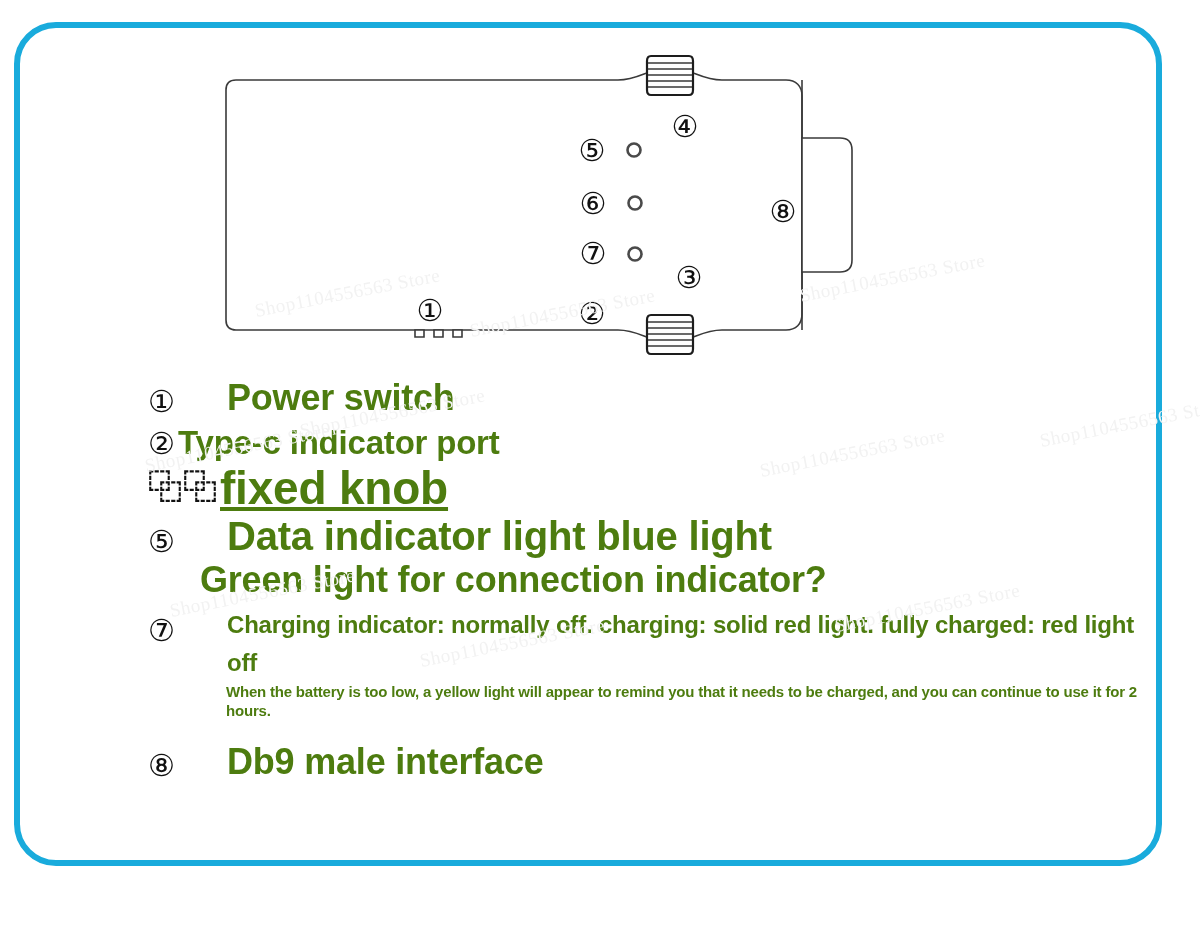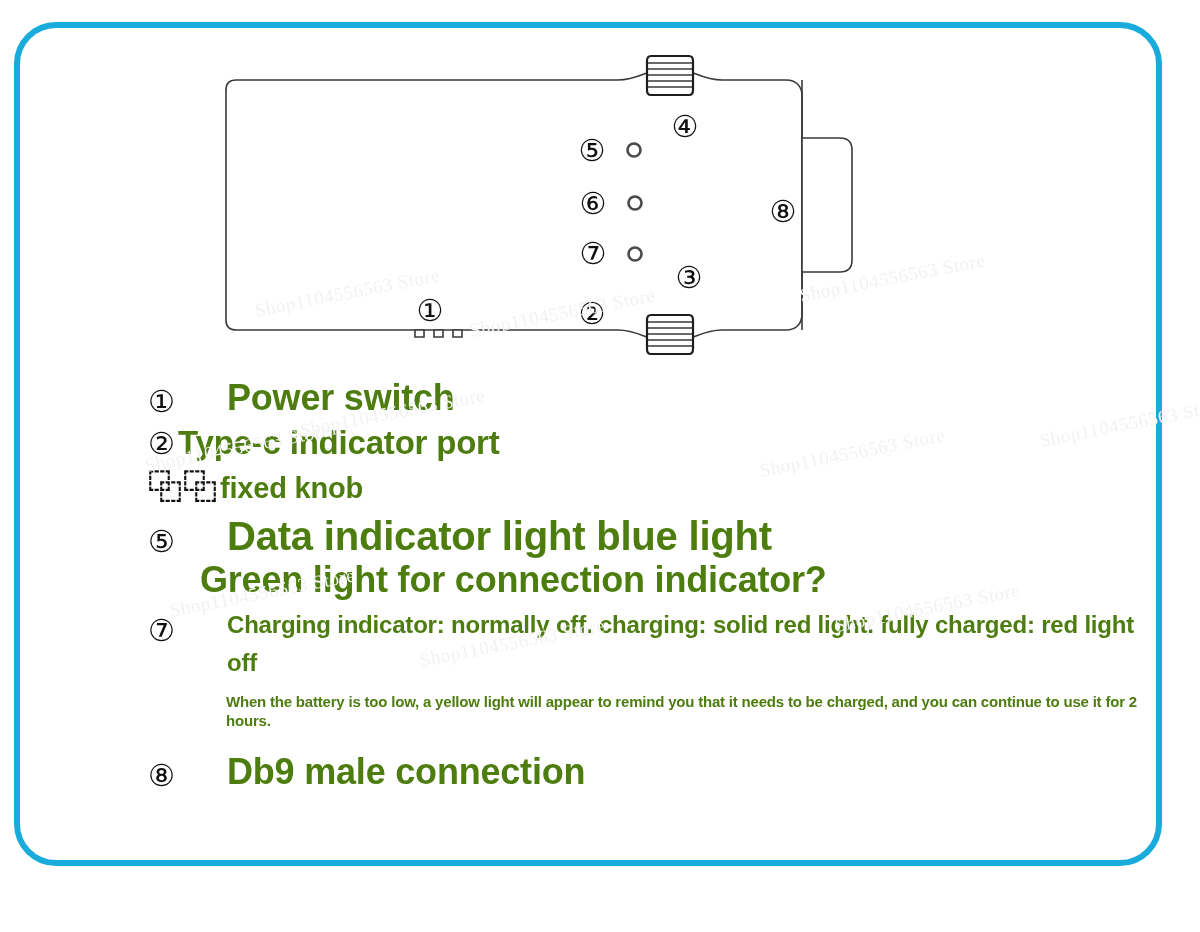--- a/index.html
+++ b/index.html
@@ -96,34 +96,34 @@
   #row-1            { margin-top: 0px; }
   #row-1 .marker    { font-size: 30px; padding-top: 9px; }
   #row-1 .txt       { font-size: 36px; line-height: 40px; padding-left: 27px; }
 
   #row-2            { margin-top: 7px; }
   #row-2 .marker    { font-size: 30px; padding-top: 4px; width: 30px; flex-basis: 30px; }
   #row-2 .txt       { font-size: 33px; line-height: 36px; padding-left: 0px; }
 
   #row-34           { margin-top: 8px; }
   #row-34 .marker   { padding-top: 1px; }
-  #row-34 .txt      { font-size: 29px; line-height: 38px; padding-left: 2px; }
+  #row-34 .txt      { font-size: 46px; line-height: 38px; padding-left: 2px; text-decoration: underline; }
 
   #row-5            { margin-top: 9px; }
   #row-5 .marker    { font-size: 30px; padding-top: 11px; }
   #row-5 .txt       { font-size: 40px; line-height: 40px; padding-left: 27px; }
 
   #row-6            { margin-top: 3px; }
   #row-6 .txt       { font-size: 36px; line-height: 40px; padding-left: 0px; }
 
   #row-7            { margin-top: 6px; }
   #row-7 .marker    { font-size: 30px; padding-top: 10px; }
   #row-7 .txt       { font-size: 24px; line-height: 38px; padding-left: 27px; }
 
-  #row-note         { margin-top: 10px; padding-left: 78px; justify-content: center; }
+  #row-note         { padding-left: 78px; justify-content: center; }
   #row-note .txt    { font-size: 15px; line-height: 19px; font-weight: 700; }
 
   #row-8            { margin-top: 22px; }
   #row-8 .marker    { font-size: 30px; padding-top: 9px; }
   #row-8 .txt       { font-size: 36px; line-height: 40px; padding-left: 27px; }
 </style>
 </head>
 <body>
 
 <div class="wm" style="left: 255px; top: 300px; color: rgb(242, 242, 242);">Shop1104556563 Store</div>
@@ -242,16 +242,16 @@
     <span class="marker">⑦</span>
     <span class="txt">Charging indicator: normally off. charging: solid red light. fully charged: red light off</span>
   </div>
 
   <div class="row" id="row-note">
     <span class="txt">When the battery is too low, a yellow light will appear to remind you that it needs to be charged, and you can continue to use it for 2 hours.</span>
   </div>
 
   <div class="row" id="row-8">
     <span class="marker">⑧</span>
-    <span class="txt">Db9 male connection</span>
+    <span class="txt">Db9 male interface</span>
   </div>
 
 </div>
 
 </body></html>

